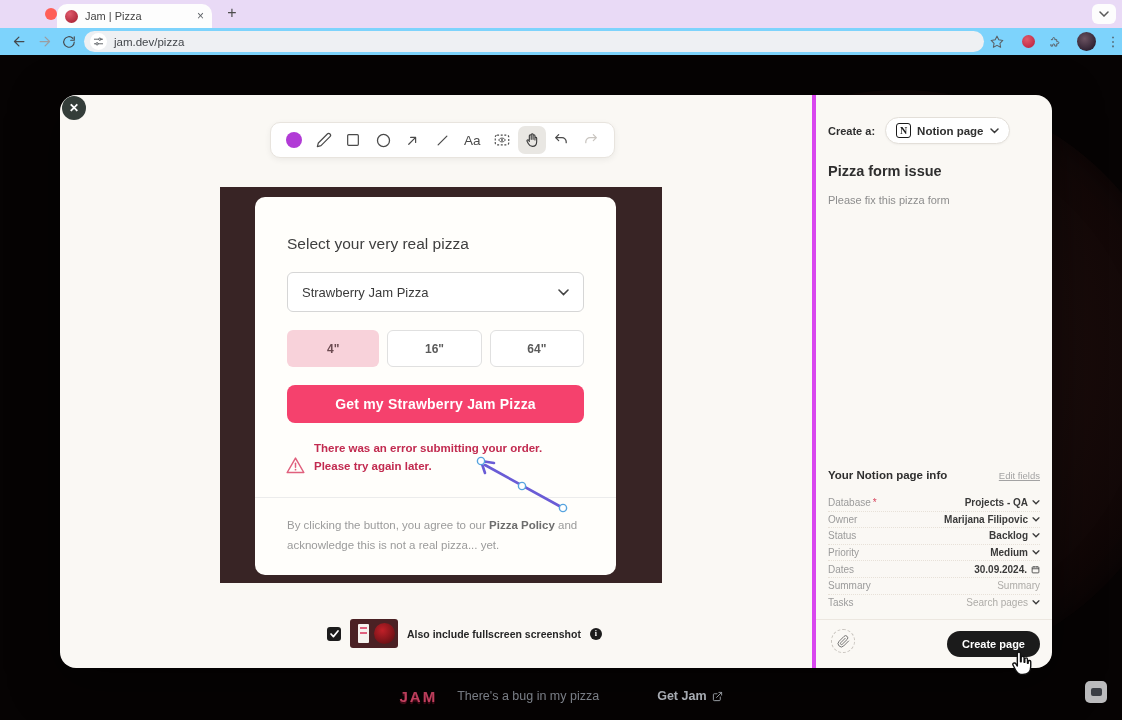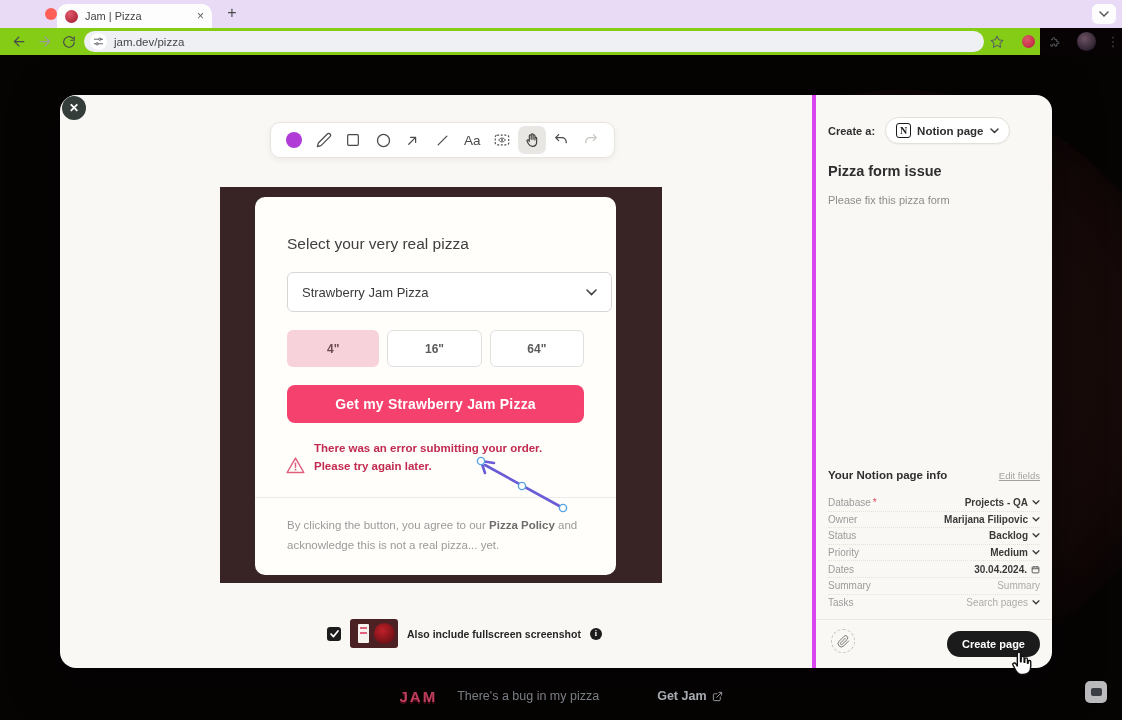--- a/index.html
+++ b/index.html
@@ -16,21 +16,21 @@
          border-radius:10px 10px 0 0; display:flex; align-items:center; padding:0 8px; gap:7px; }
   .favicon { width:13px; height:13px; border-radius:50%;
              background:radial-gradient(circle at 35% 30%, #e05a6b, #b22c3e 70%); flex:none; }
   .tab-title { font-size:11px; color:#454545; flex:1; white-space:nowrap; overflow:hidden; }
   .tab-close { font-size:12px; color:#5f6368; cursor:default; }
   .newtab { position:absolute; left:222px; top:3px; font-size:16px; color:#4c4c4c; width:20px; height:20px;
             display:flex; align-items:center; justify-content:center; }
   .tabchev { position:absolute; right:6px; top:4px; width:24px; height:20px; background:#fdfdfd;
              border-radius:6px; display:flex; align-items:center; justify-content:center; }
 
-  .navbar { position:absolute; left:0; top:28px; width:1040px; height:27px; background:#84cc16;padding-left:31px; }
+  .navbar { position:absolute; left:0; top:28px; width:1122px; height:27px; background:#7dd3fc;padding-left:31px; }
   .navicon { position:absolute; top:5px; width:17px; height:17px; display:flex; align-items:center; justify-content:center; }
   .addressbar { position:absolute; left:84px; top:3px; width:900px; height:21px; background:#eef0f3;
                 border-radius:11px; display:flex; align-items:center; padding:0 6px; gap:7px; }
   .siteinfo { width:17px; height:17px; border-radius:50%; background:#fff; display:flex; align-items:center; justify-content:center; flex:none; }
   .url { font-size:11.5px; color:#43464b; }
   .avatar { position:absolute; left:1077px; top:4px; width:19px; height:19px; border-radius:50%;
             background:radial-gradient(circle at 40% 35%, #6b5261, #2d2030 75%); }
   .dots { position:absolute; left:1106px; top:4px; width:14px; height:19px; display:flex; align-items:center; justify-content:center;
           font-size:13px; color:#494c50; letter-spacing:0; }
 
@@ -62,21 +62,21 @@
                   display:flex; align-items:center; justify-content:space-around; padding:0 8px; z-index:5; }
   .tool { width:28px; height:28px; display:flex; align-items:center; justify-content:center; border-radius:7px; }
   .tool.selected { background:#e9e7e3; }
   .swatch { width:16px; height:16px; border-radius:50%; background:#b13bd6; }
   .tool-aa { font-size:13.5px; color:#4a4a4a; font-weight:500; }
 
   
   .shot { position:absolute; left:160px; top:92px; width:442px; height:396px; background:#382425; }
   .card { position:absolute; left:35px; top:10px; width:361px; height:378px; background:#fffefb; border-radius:10px; }
   .card-title { position:absolute; left:32px; top:38px; font-size:15.5px; color:#3f3f3f; font-weight:500; }
-  .pizza-select { position:absolute; left:32px; top:75px; width:325px; height:40px; border:1px solid #d6d6d6;
+  .pizza-select { position:absolute; left:32px; top:75px; width:297px; height:40px; border:1px solid #d6d6d6;
                   border-radius:6px; background:#fff; display:flex; align-items:center; padding:12px 14px; }
   .pizza-select .val { font-size:13px; color:#3a3a3a; flex:1; }
   .sizes { position:absolute; left:32px; top:133px; width:297px; display:flex; gap:8px; }
   .size-btn { flex:1; height:37px; border:1px solid #e0e0e0; border-radius:6px; background:#fff;
               display:flex; align-items:center; justify-content:center; font-size:12px; font-weight:600; color:#5a5a5a; }
   .size-btn.selected { border:none; background:#f8d2da; color:#6b4a50; }
   .submit-btn { position:absolute; left:32px; top:188px; width:297px; height:38px; border-radius:8px;
                 background:#f5416d; color:#fff; font-size:14px; font-weight:700; display:flex;
                 align-items:center; justify-content:center; letter-spacing:.2px; }
   .error-row { position:absolute; left:30px; top:243px; width:300px; display:flex; gap:8px;align-items:flex-end; }
@@ -379,21 +379,21 @@
           <span class="fval">
               <span>Medium</span>
               <svg width="8" height="5" viewBox="0 0 9 6">
                 <path d="m1 1 3.5 3.5L8 1" fill="none" stroke="#3a3a3a" stroke-width="1.6" stroke-linecap="round"></path>
               </svg>
             </span>
         </div>
         <div class="frow">
           <span class="flabel">Dates</span>
           <span class="fval">
-              <span>30.04.2024.</span>
+              <span>30.09.2024.</span>
               <svg width="9" height="9" viewBox="0 0 24 24" fill="none" stroke="#3a3a3a" stroke-width="2.2">
                 <rect x="3" y="5" width="18" height="16" rx="2"></rect>
                 <path d="M8 3v4m8-4v4M3 10h18"></path>
               </svg>
             </span>
         </div>
         <div class="frow">
           <span class="flabel">Summary</span>
           <span class="fval placeholder">Summary</span>
         </div>

